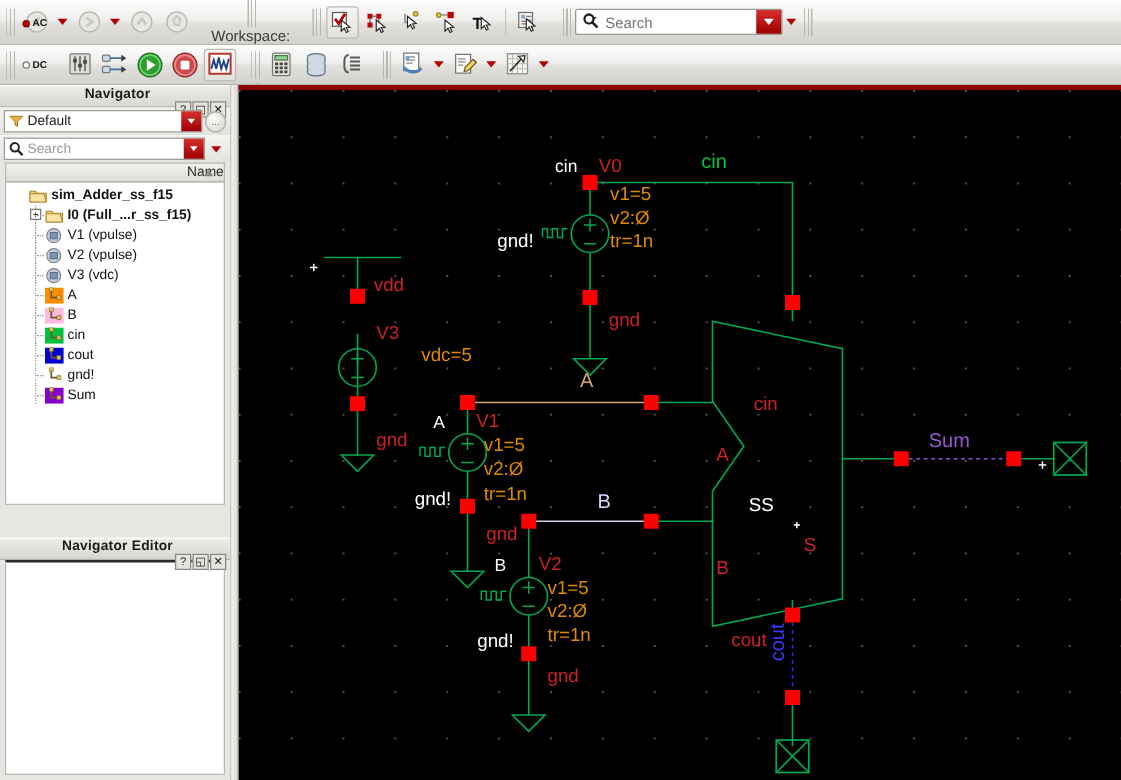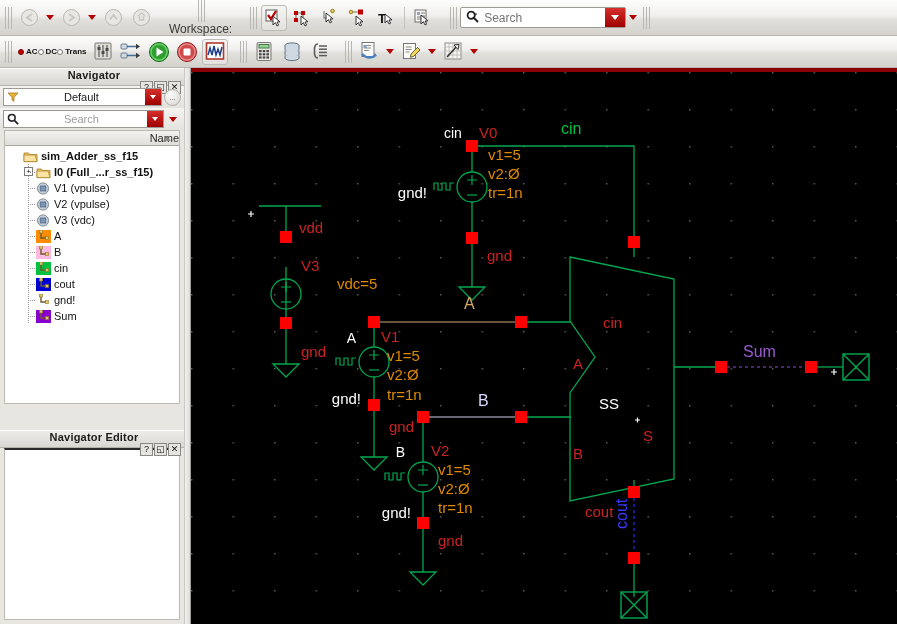--- a/index.html
+++ b/index.html
@@ -79,21 +79,21 @@
     width:20px; height:19px; margin-left:auto;
     background: linear-gradient(to bottom,#d6302c,#9d0000);
     display:flex;align-items:center;justify-content:center;
   }
   .search-drop i {
     width:0;height:0;border-left:4px solid transparent;border-right:4px solid transparent;
     border-top:5px solid #fff;
   }
 
   
-  .acdc { display:flex; flex-direction:row; justify-content:center; height:30px; padding:16px 3px; }
+  .acdc { display:flex; flex-direction:column; justify-content:center; height:30px; padding:16px 3px;gap:24px; }
   .acdc div { display:flex; align-items:center; font-size:8px; line-height:9px; color:#111; font-weight:bold; }
   .rad { width:6px;height:6px;border-radius:50%;border:1px solid #777; background:#fff; margin-right:2px; }
   .rad.on { background:#c00000; border-color:#7a0000; }
 
   
   #leftdock {
     position:absolute; left:0; top:68px; width:184px; bottom:0;
     background:#e8e6e1;
   }
   .panel-title {
@@ -112,21 +112,21 @@
   }
 
   .nav-row {
     height:22px; display:flex; align-items:center; padding:0 3px; gap:2px;
     background: linear-gradient(to bottom,#f5f4f1,#e4e2dd);
   }
   .nav-field {
     flex:1; height:18px; background:#fff; border:1px solid #9c9a95;
     display:flex; align-items:center; font-size:11px;
   }
-  .nav-field .nv { padding-left:3px; color:#1a1a1a;margin-left:42px; }
+  .nav-field .nv { padding-left:3px; color:#1a1a1a; }
   .nav-field .nv.ph { color:#9b9b9b; }
   .mini-drop {
     width:16px;height:16px;margin-left:auto;
     background:linear-gradient(to bottom,#d6302c,#9d0000);
     display:flex;align-items:center;justify-content:center;
   }
   .mini-drop i { width:0;height:0;border-left:3px solid transparent;border-right:3px solid transparent;border-top:4px solid #fff; }
   .dots-btn {
     width:17px;height:17px;border-radius:50%;
     background:radial-gradient(circle at 35% 30%,#fbfbfa,#d7d5d0);

